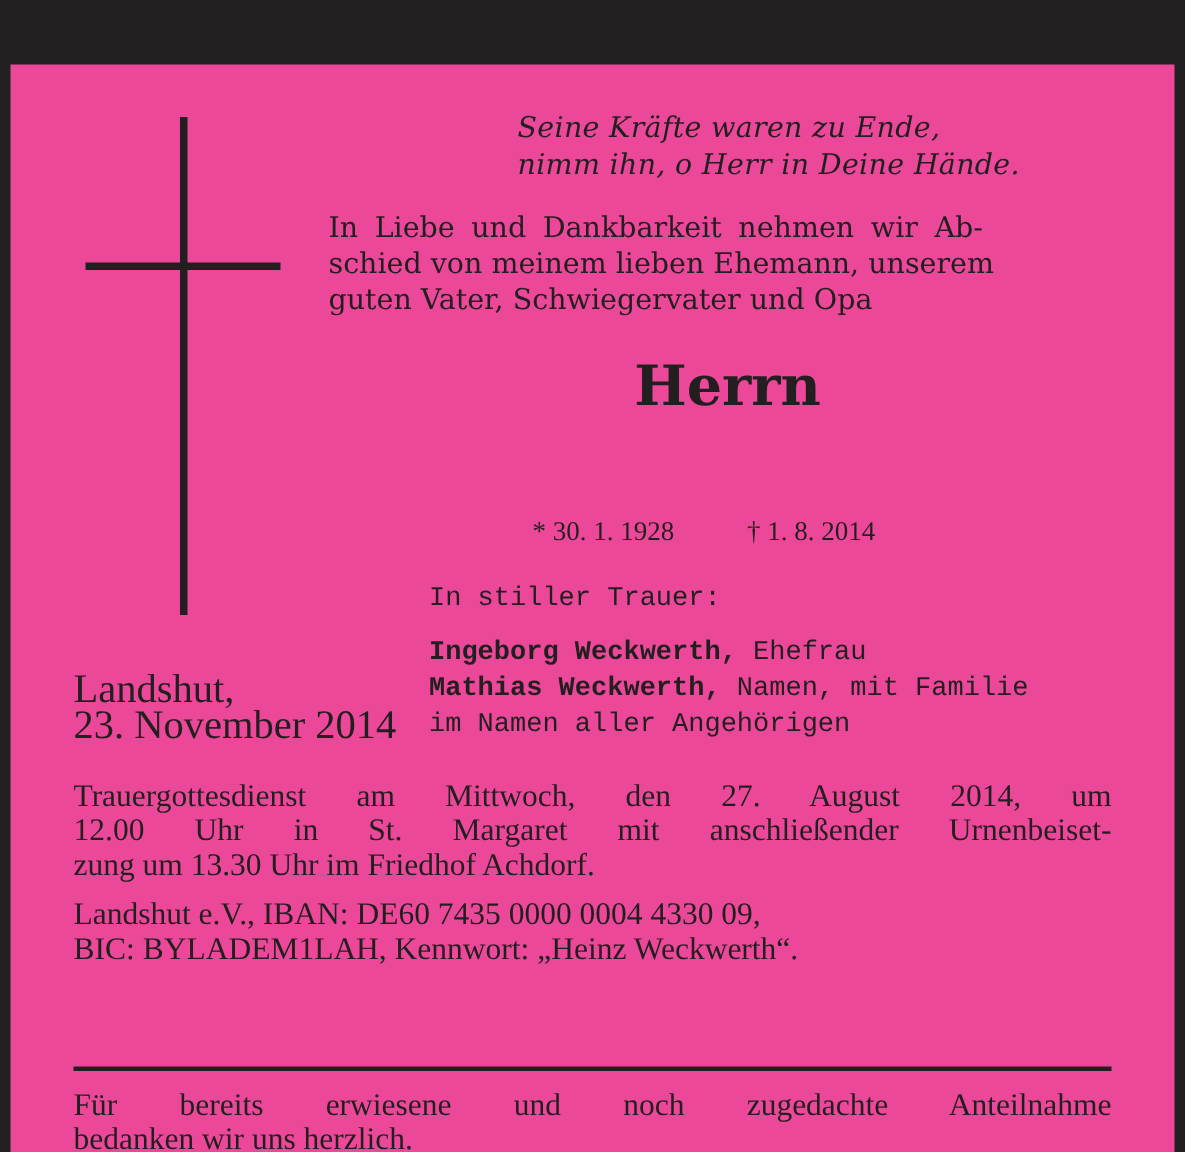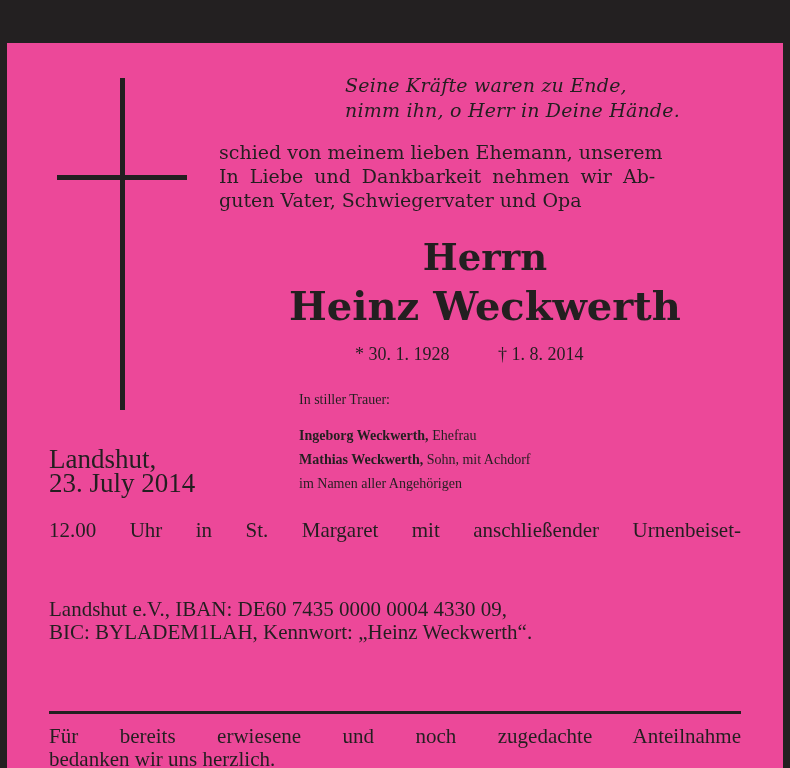--- a/index.html
+++ b/index.html
@@ -16,21 +16,21 @@
   .motto { position: absolute; left: 338px; top: 30px; font-style: italic; font-size: 19px; line-height: 25px; letter-spacing: 0.2px; }
   .intro { position: absolute; left: 212px; top: 97px; width: 522px; font-size: 19px; line-height: 24px; text-align: justify; }
   .intro div { white-space: nowrap; }
   .herrn { position: absolute; left: 0; width: 776px; padding-left: 180px; box-sizing: border-box; text-align: center; font-weight: bold; font-size: 37px; line-height: 42px; }
   .herrn.l1 { top: 193px; }
   .herrn.l2 { top: 242px; font-size: 40px; }
   .dates { position: absolute; left: 348px; top: 300px; font-size: 18px; line-height: 22px; font-family: "Liberation Serif", serif; }
   .dates span { display: inline-block; }
   .dates .death { margin-left: 44px; text-align: center; }
 
-  .mourn { position: absolute; left: 292px; font-family: Liberation Serif, serif; font-size: 14px; line-height: 23px; }
+  .mourn { position: absolute; left: 279px; font-family: Liberation Mono, monospace; font-size: 18px; line-height: 23px; }
   .mourn b { font-weight: bold; text-align: center; }
   .place { position: absolute; left: 42px; font-family: "Liberation Serif", serif; font-size: 27px; line-height: 23px; }
 
   .para { position: absolute; left: 42px; width: 692px; font-family: "Liberation Serif", serif; font-size: 21px; line-height: 23px; text-align: justify; }
   .para .line { display: block; text-align: justify; text-align-last: justify; white-space: nowrap; }
   .para .line.last { text-align-last: left; }
   .rule { position: absolute; left: 42px; top: 668px; width: 692px; height: 3px; background: #231f20; }
 </style>
 </head>
 <body>
@@ -38,47 +38,48 @@
 <div class="card">
   <div class="cross-v"></div>
   <div class="cross-h"></div>
 
   <div class="motto">
     <div>Seine Kräfte waren zu Ende,</div>
     <div>nimm ihn, o Herr in Deine Hände.</div>
   </div>
 
   <div class="intro">
+    <div style="word-spacing:5px">In Liebe und Dankbarkeit nehmen wir Ab-</div>
     <div>schied von meinem lieben Ehemann, unserem</div>
-    <div style="word-spacing:5px">In Liebe und Dankbarkeit nehmen wir Ab-</div>
     <div>guten Vater, Schwiegervater und Opa</div>
   </div>
 
   <div class="herrn l1">Herrn</div>
-  <div class="herrn l2">Heinz Weckwerth</div>
 
   <div class="dates">
     <span>* 30. 1. 1928</span>
     <span class="death">† 1. 8. 2014</span>
   </div>
 
   <div class="mourn" style="top:345px">In stiller Trauer:</div>
   <div class="mourn" style="top:381px">
     <b>Ingeborg Weckwerth,</b><span> Ehefrau</span>
   </div>
   <div class="mourn" style="top:405px">
-    <b>Mathias Weckwerth,</b><span> Sohn, mit Achdorf</span>
+    <b>Mathias Weckwerth,</b><span> Namen, mit Familie</span>
   </div>
   <div class="mourn" style="top:429px">im Namen aller Angehörigen</div>
 
   <div class="place" style="top:405px">Landshut,</div>
-  <div class="place" style="top:429px">23. July 2014</div>
+  <div class="place" style="top:429px">23. November 2014</div>
 
   <div class="para" style="top:476px">
+    <span class="line">Trauergottesdienst am Mittwoch, den 27. August 2014, um</span>
     <span class="line">12.00 Uhr in St. Margaret mit anschließender Urnenbeiset-</span>
+    <span class="line last">zung um 13.30 Uhr im Friedhof Achdorf.</span>
   </div>
 
   <div class="para" style="top:555px">
     <span class="line last">Landshut e.V., IBAN: DE60 7435 0000 0004 4330 09,</span>
     <span class="line last">BIC: BYLADEM1LAH, Kennwort: „Heinz Weckwerth“.</span>
   </div>
 
   <div class="rule"></div>
 
   <div class="para" style="top:682px">

